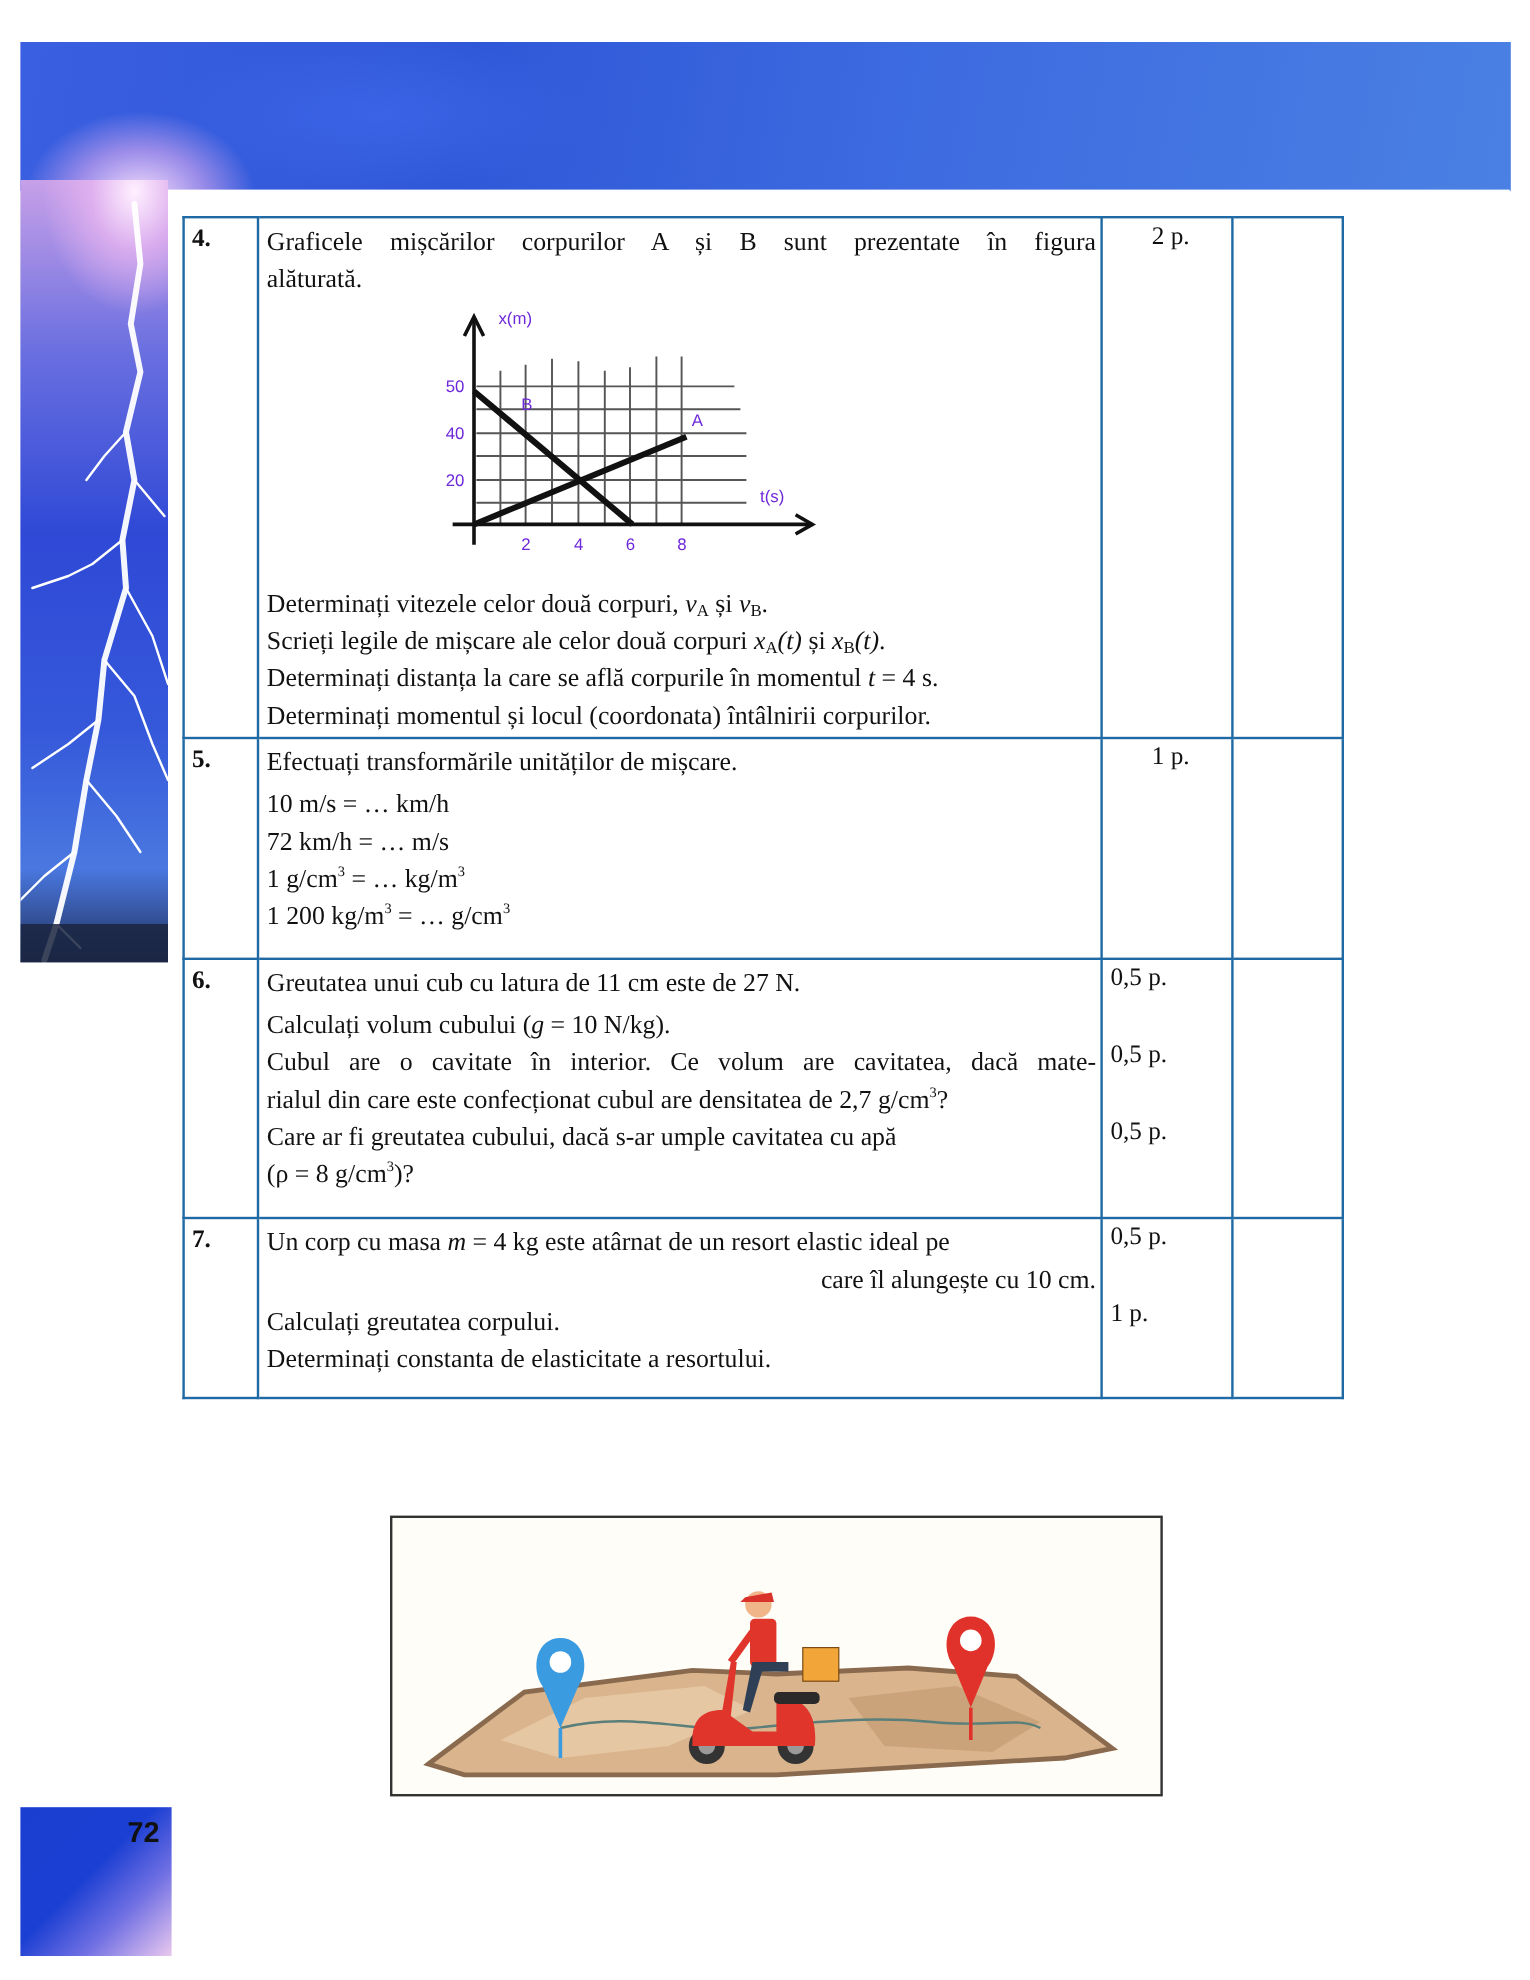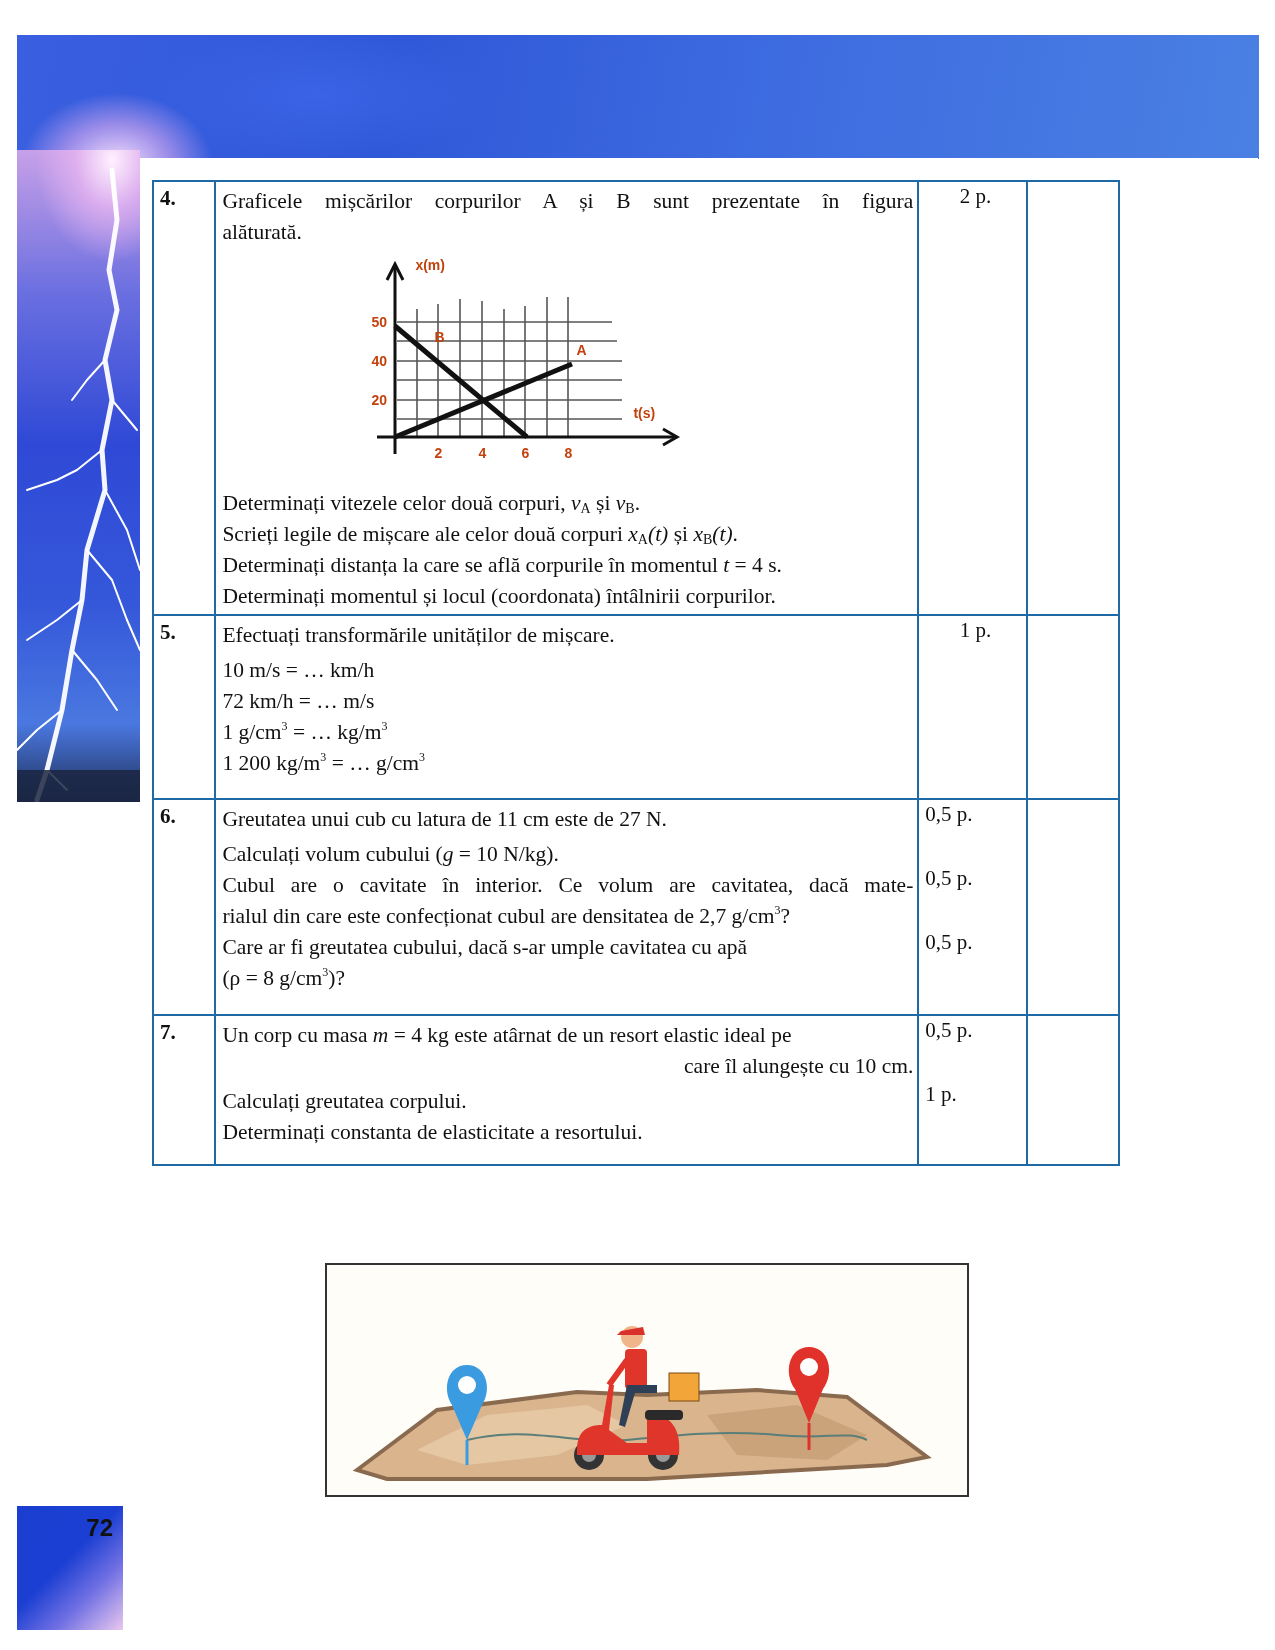--- a/index.html
+++ b/index.html
@@ -25,24 +25,24 @@
   td.grade { width:94px; }
   .just { text-align:justify; text-align-last:left; }
   .line { display:block; }
   sup { font-size:12px; vertical-align: 9px; line-height:0; }
   sub { font-size:14px; vertical-align:-3px; line-height:0; }
   i { font-style:italic; }
   .pt-abs { position:absolute; left:6px; }
 
   .chart-wrap { position:relative; width:320px; height:220px; margin:6px 0 14px 155px; }
   .chart-wrap svg { position:absolute; left:0; top:0; }
-  .ax-lbl { position:absolute; font-family:"Liberation Sans", sans-serif; font-weight:bold; font-size:14px; color:#c2410c; line-height:1; }
+  .ax-lbl { position:absolute; font-family:"Liberation Sans", sans-serif; font-weight:normal; font-size:14px; color:#6d28d9; line-height:1; }
 
   .illus { position:absolute; left:325px; top:1263px; width:640px; height:230px; border:2px solid #333; background:#fffdf8; overflow:hidden; }
-  .page-badge { position:absolute; left:17px; top:1506px; width:106px; height:124px;
+  .page-badge { position:absolute; left:17px; top:1506px; width:126px; height:124px;
     background: linear-gradient(135deg, #1a3fd0 0%, #1b3fd2 45%, #6f6fe3 70%, #e9c8ee 100%); }
   .page-num { position:absolute; right:10px; top:8px; font-family:"Liberation Sans", sans-serif; font-weight:bold; font-size:24px; color:#111; }
 </style>
 </head>
 <body>
 
 <div class="banner"></div>
 <div class="sidebar-img">
   <svg class="bolt" width="123" height="652" viewBox="0 0 123 652">
     <g fill="none" stroke="#ffffff" stroke-linecap="round" stroke-linejoin="round">

